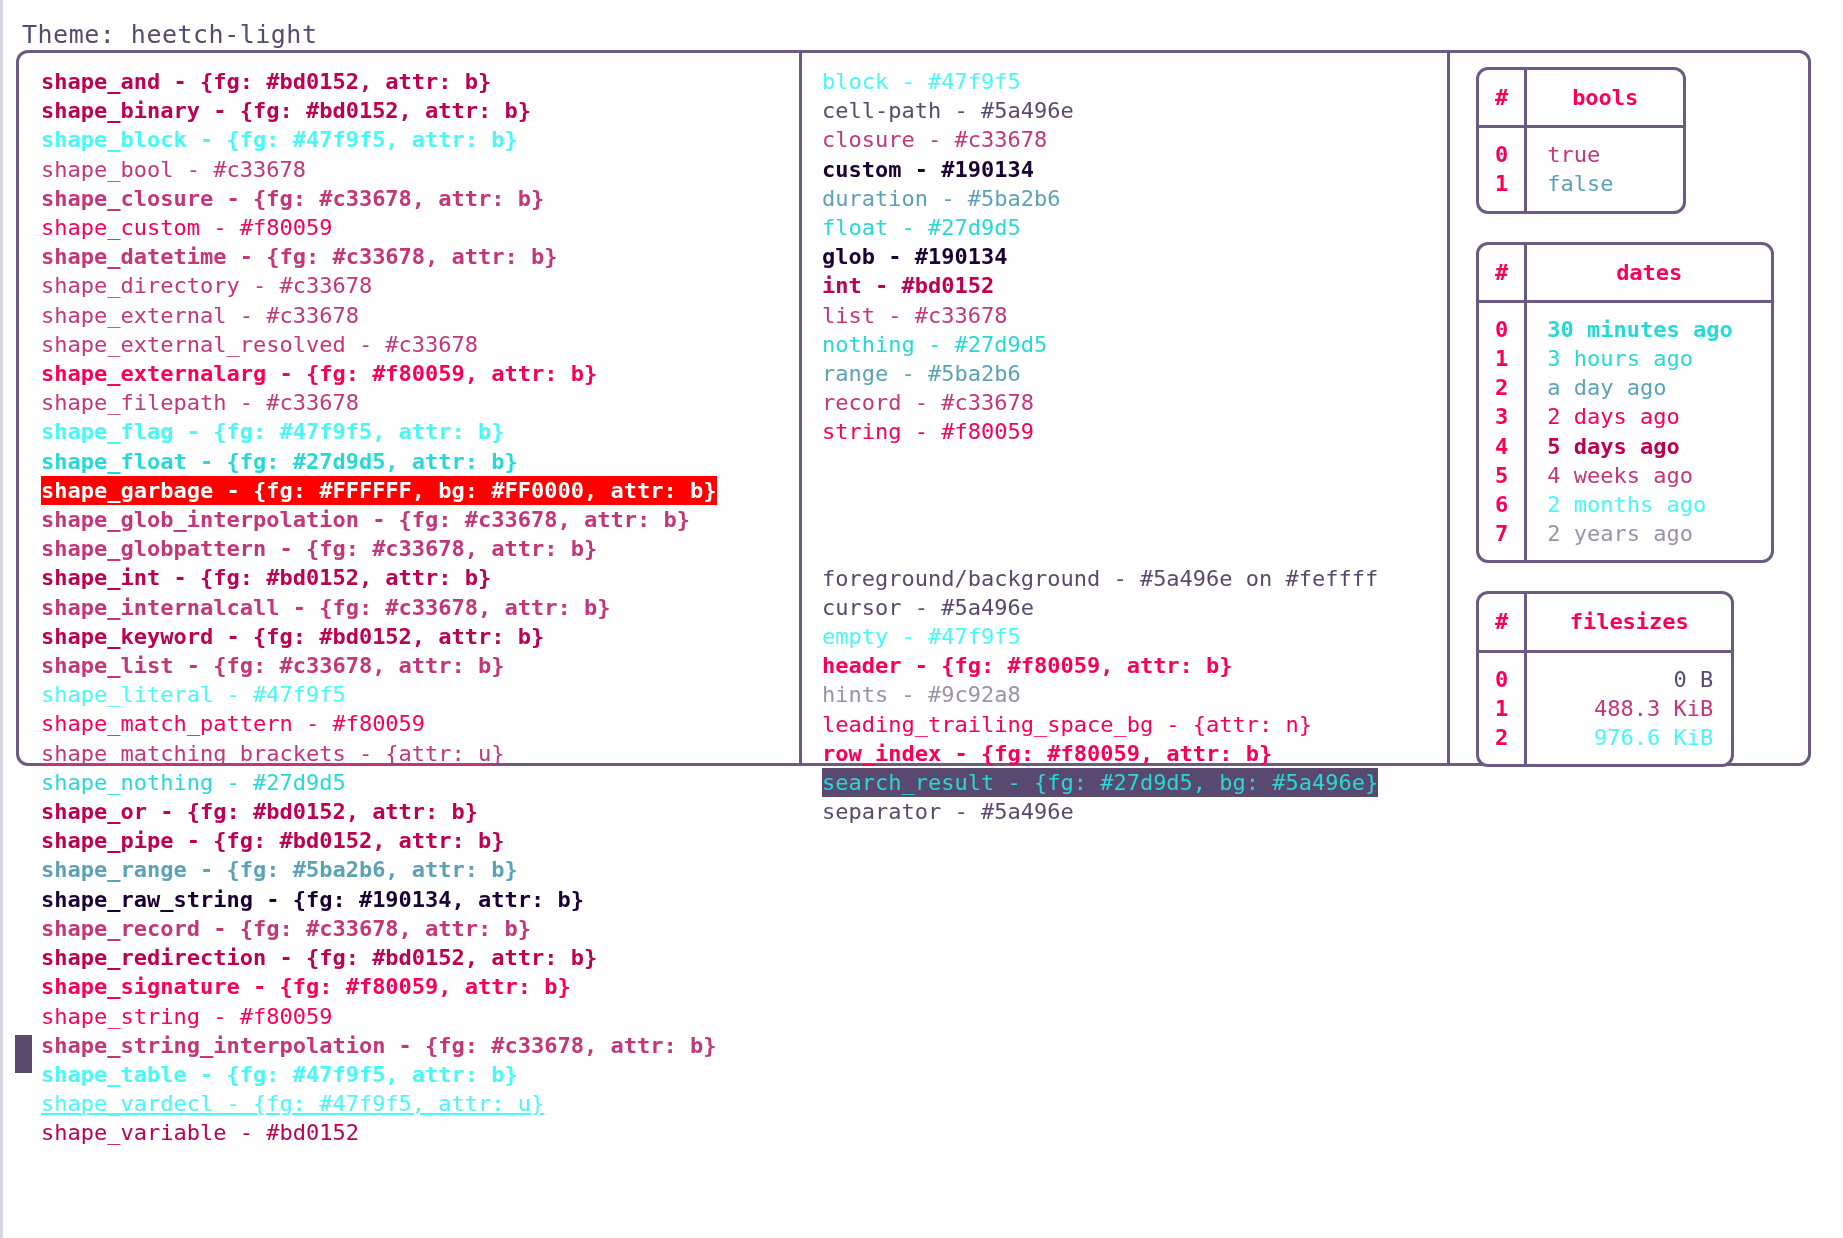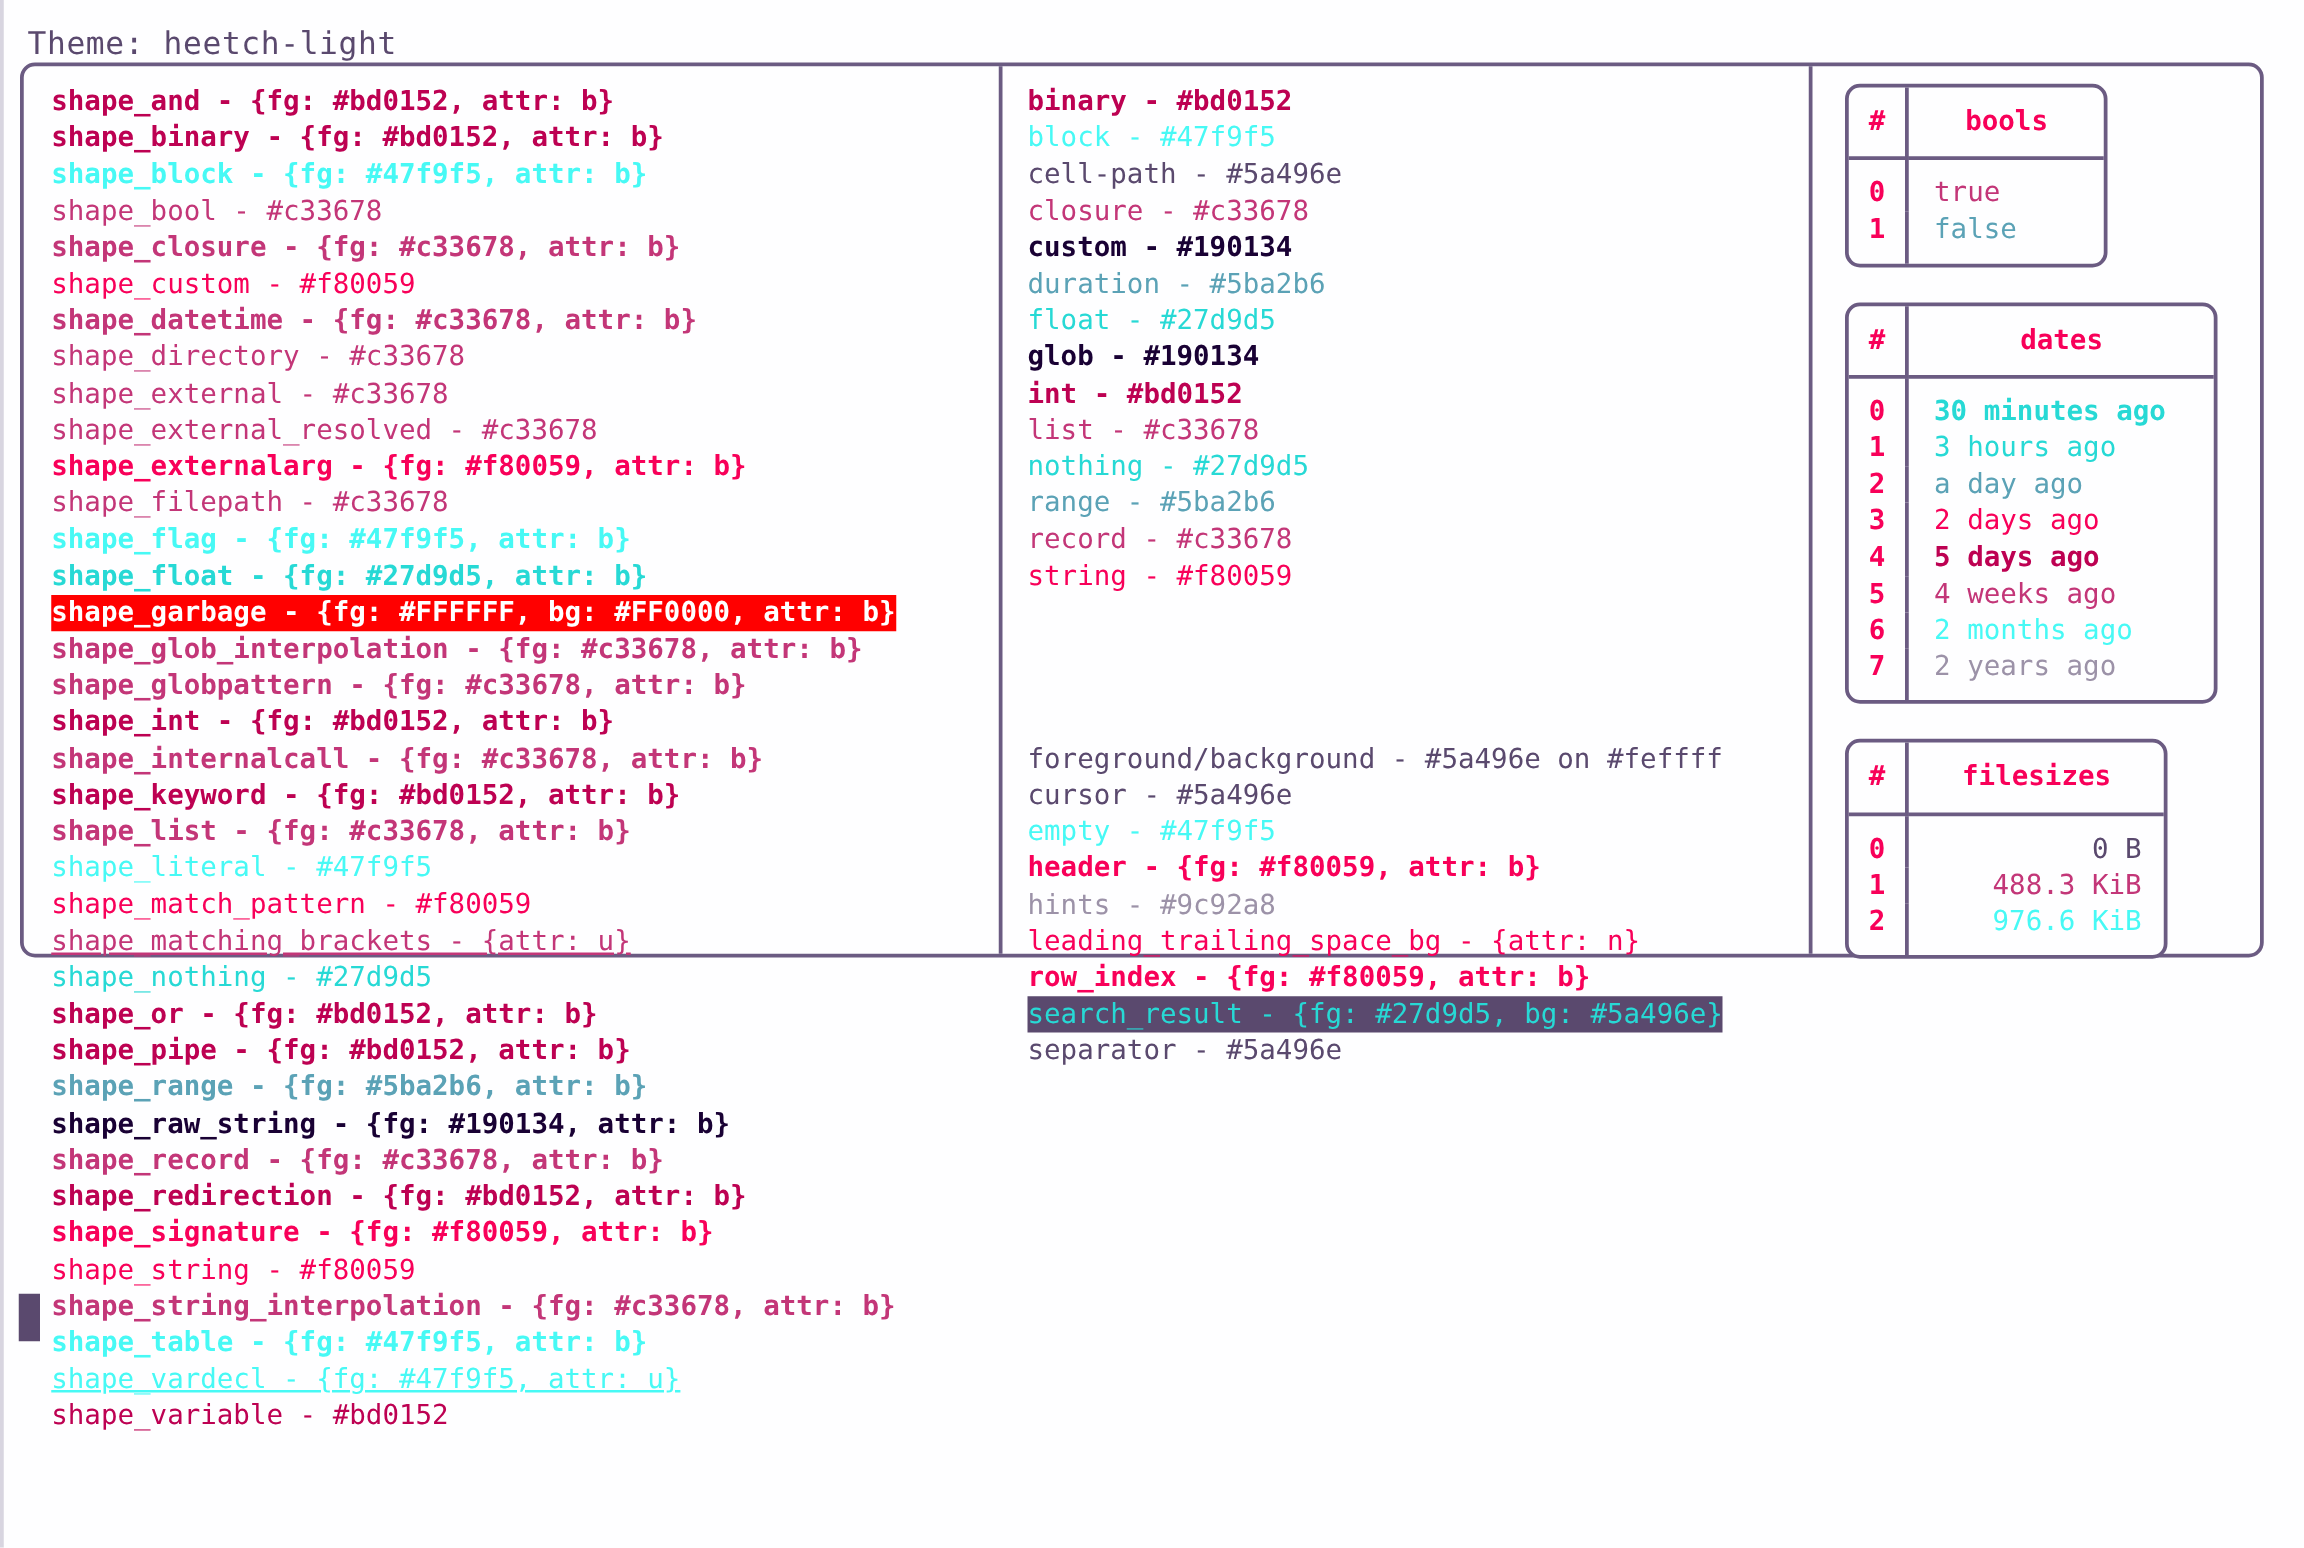--- a/index.html
+++ b/index.html
@@ -158,21 +158,20 @@
         <div class="line" style="color: rgb(248, 0, 89);">shape_string - #f80059</div>
         <div class="line b" style="color: rgb(195, 54, 120);">shape_string_interpolation - {fg: #c33678, attr: b}</div>
         <div class="line b" style="color: rgb(71, 249, 245);">shape_table - {fg: #47f9f5, attr: b}</div>
         <div class="line u" style="color: rgb(71, 249, 245);">shape_vardecl - {fg: #47f9f5, attr: u}</div>
         <div class="line" style="color: rgb(189, 1, 82);">shape_variable - #bd0152</div>
       </div>
   </div>
 
   <div class="col col-mid">
     <div id="types-list">
-        <div class="line b" style="color: rgb(189, 1, 82);">binary - #bd0152</div>
         <div class="line" style="color: rgb(71, 249, 245);">block - #47f9f5</div>
         <div class="line" style="color: rgb(90, 73, 110);">cell-path - #5a496e</div>
         <div class="line" style="color: rgb(195, 54, 120);">closure - #c33678</div>
         <div class="line b" style="color: rgb(25, 1, 52);">custom - #190134</div>
         <div class="line" style="color: rgb(91, 162, 182);">duration - #5ba2b6</div>
         <div class="line" style="color: rgb(39, 217, 213);">float - #27d9d5</div>
         <div class="line b" style="color: rgb(25, 1, 52);">glob - #190134</div>
         <div class="line b" style="color: rgb(189, 1, 82);">int - #bd0152</div>
         <div class="line" style="color: rgb(195, 54, 120);">list - #c33678</div>
         <div class="line" style="color: rgb(39, 217, 213);">nothing - #27d9d5</div>

